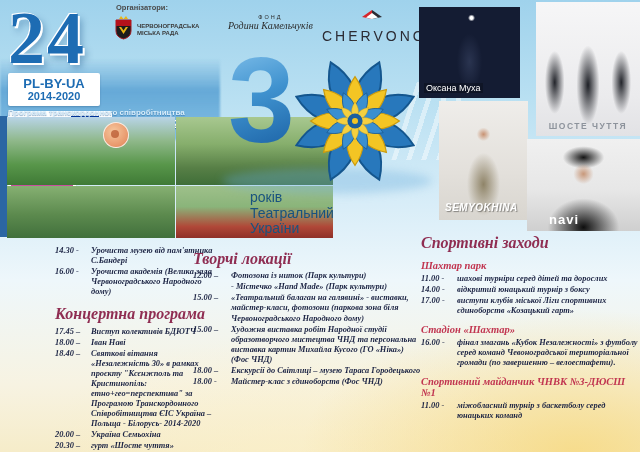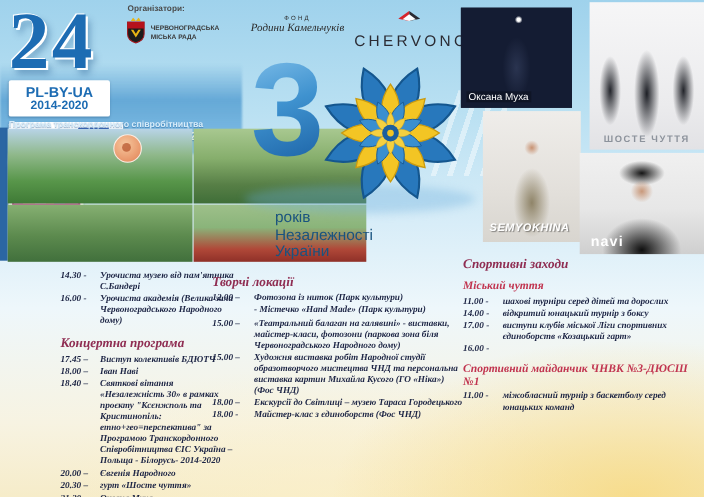--- a/index.html
+++ b/index.html
@@ -96,27 +96,27 @@
       radial-gradient(circle 13px at 50% 38%,#c8987a,rgba(200,152,122,0) 78%),
       radial-gradient(ellipse 42px 34px at 50% 96%,#0e0e0e,rgba(14,14,14,0) 85%),
       radial-gradient(ellipse 26px 14px at 50% 20%,#141414,rgba(20,20,20,0) 80%),
       linear-gradient(180deg,#f0f0f0 0%,#e7e7e7 55%,#cfcfcf 100%);}
   .lbl{position:absolute;font-family:"Liberation Sans",sans-serif;color:#fff;}
   .lbl-oksana{left:5px;bottom:5px;font-size:9px;background:rgba(0,0,0,.25);padding:0 2px;}
   .lbl-shoste{left:0;right:0;bottom:5px;text-align:center;font-size:8.5px;font-weight:700;
     letter-spacing:1.5px;color:#8d939c;}
   .lbl-semyo{left:6px;bottom:7px;font-size:10px;font-weight:800;font-style:italic;
     letter-spacing:.5px;text-shadow:1px 1px 1px rgba(0,0,0,.4);}
-  .lbl-navi{left:10px;bottom:4px;font-size:13px;font-weight:700;letter-spacing:1px;}
+  .lbl-navi{left:22px;bottom:4px;font-size:13px;font-weight:700;letter-spacing:1px;}
   
   .col{font-size:8.4px;font-style:italic;font-weight:700;color:#1c2444;line-height:1.2;}
   .col-left{left:55px;top:246px;width:162px;}
   .col-mid{left:193px;top:249px;width:228px;}
   .col-right{left:421px;top:233px;width:217px;}
-  .sec-title{font-size:12px;color:#8f2d52;margin:7px 0 3px;}
+  .sec-title{font-size:16px;color:#8f2d52;margin:7px 0 3px;}
   .sec-title.first{margin-top:0;}
   .venue{font-size:10.5px;color:#c13550;margin:8px 0 2px;line-height:1.1;}
   .ev{display:flex;margin-bottom:1px;}
   .ev .t{flex:0 0 36px;}
   .col-mid .ev .t{flex-basis:38px;}
   .ev .x{flex:1;}
 </style>
 </head>
 <body>
 
@@ -249,21 +249,21 @@
           <use href="#pt" transform="rotate(225) scale(0.30)"></use>
         <use href="#pt" transform="rotate(270) scale(0.30)"></use>
           <use href="#pt" transform="rotate(315) scale(0.30)"></use>
       </g>
       <circle r="5.5" fill="#1c5f9e"></circle>
       <circle r="2.2" fill="#f3c524"></circle>
     </svg>
   </div>
   <div class="abs anniv-caption">
     <div>років</div>
-    <div>Незалежності</div>
+    <div>Театральний</div>
     <div>України</div>
   </div>
 
   <div class="abs rphoto ph-oksana">
     <span class="lbl lbl-oksana">Оксана Муха</span>
   </div>
   <div class="abs rphoto ph-shoste">
     <span class="lbl lbl-shoste">ШОСТЕ ЧУТТЯ</span>
   </div>
   <div class="abs rphoto ph-semyo">
@@ -290,21 +290,21 @@
     <div class="ev">
       <span class="t">18.00 –</span>
       <span class="x">Іван Наві</span>
     </div>
     <div class="ev">
       <span class="t">18.40 –</span>
       <span class="x">Святкові вітання «Незалежність 30» в рамках проєкту "Ксєнжполь та Кристинопіль: етно+гео=перспектива" за Програмою Транскордонного Співробітництва ЄІС Україна – Польща - Білорусь- 2014-2020</span>
     </div>
     <div class="ev">
       <span class="t">20.00 –</span>
-      <span class="x">Євгенія Народного</span>
+      <span class="x">Україна Семьохіна</span>
     </div>
     <div class="ev">
       <span class="t">20.30 –</span>
       <span class="x">гурт «Шосте чуття»</span>
     </div>
     <div class="ev">
       <span class="t">21.20 –</span>
       <span class="x">Оксана Муха</span>
     </div>
   </div>
@@ -332,35 +332,37 @@
       <span class="x">Екскурсії до Світлиці – музею Тараса Городецького</span>
     </div>
     <div class="ev">
       <span class="t">18.00 -</span>
       <span class="x">Майстер-клас з єдиноборств (Фос ЧНД)</span>
     </div>
   </div>
 
   <div class="abs col col-right">
     <div class="sec-title first">Спортивні заходи</div>
-    <div class="venue">Міський чуття</div>
+    <div class="venue">Шахтар парк</div>
     <div class="ev">
       <span class="t">11.00 -</span>
       <span class="x">шахові турніри серед дітей та дорослих</span>
     </div>
     <div class="ev">
       <span class="t">14.00 -</span>
       <span class="x">відкритий юнацький турнір з боксу</span>
     </div>
     <div class="ev">
       <span class="t">17.00 -</span>
       <span class="x">виступи клубів міської Ліги спортивних єдиноборств «Козацький гарт»</span>
     </div>
+    <div class="venue">Стадіон «Шахтар»</div>
     <div class="ev">
       <span class="t">16.00 -</span>
+      <span class="x">фінал змагань «Кубок Незалежності» з футболу серед команд Чевоноградської територіальної громади (по завершенню – велоестафети).</span>
     </div>
     <div class="venue">Спортивний майданчик ЧНВК №3-ДЮСШ №1</div>
     <div class="ev">
       <span class="t">11.00 -</span>
       <span class="x">міжобласний турнір з баскетболу серед юнацьких команд</span>
     </div>
   </div>
 
 </div>
 

